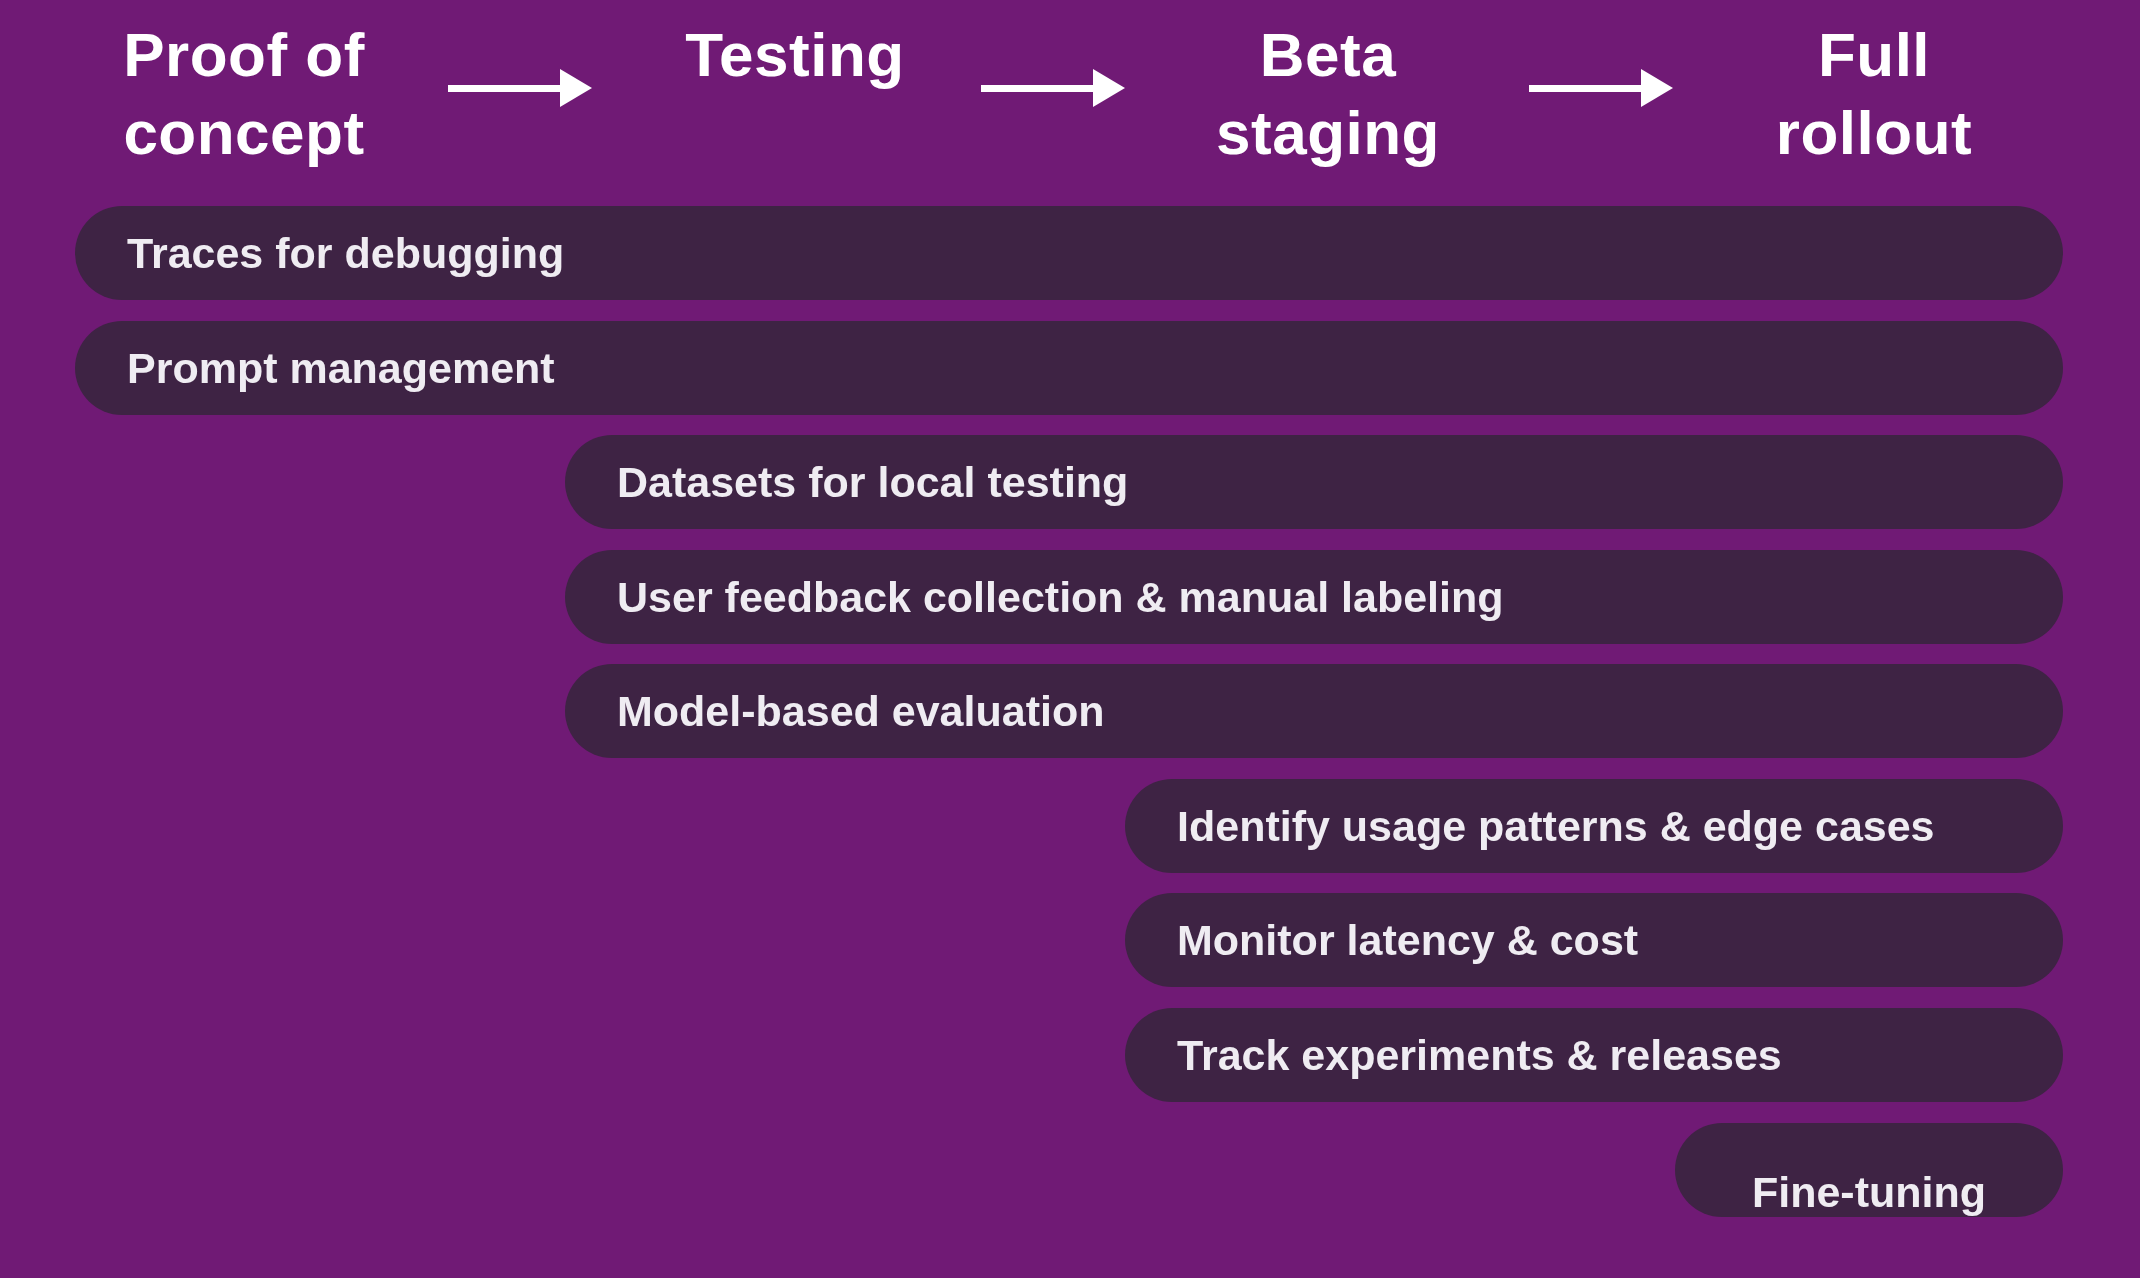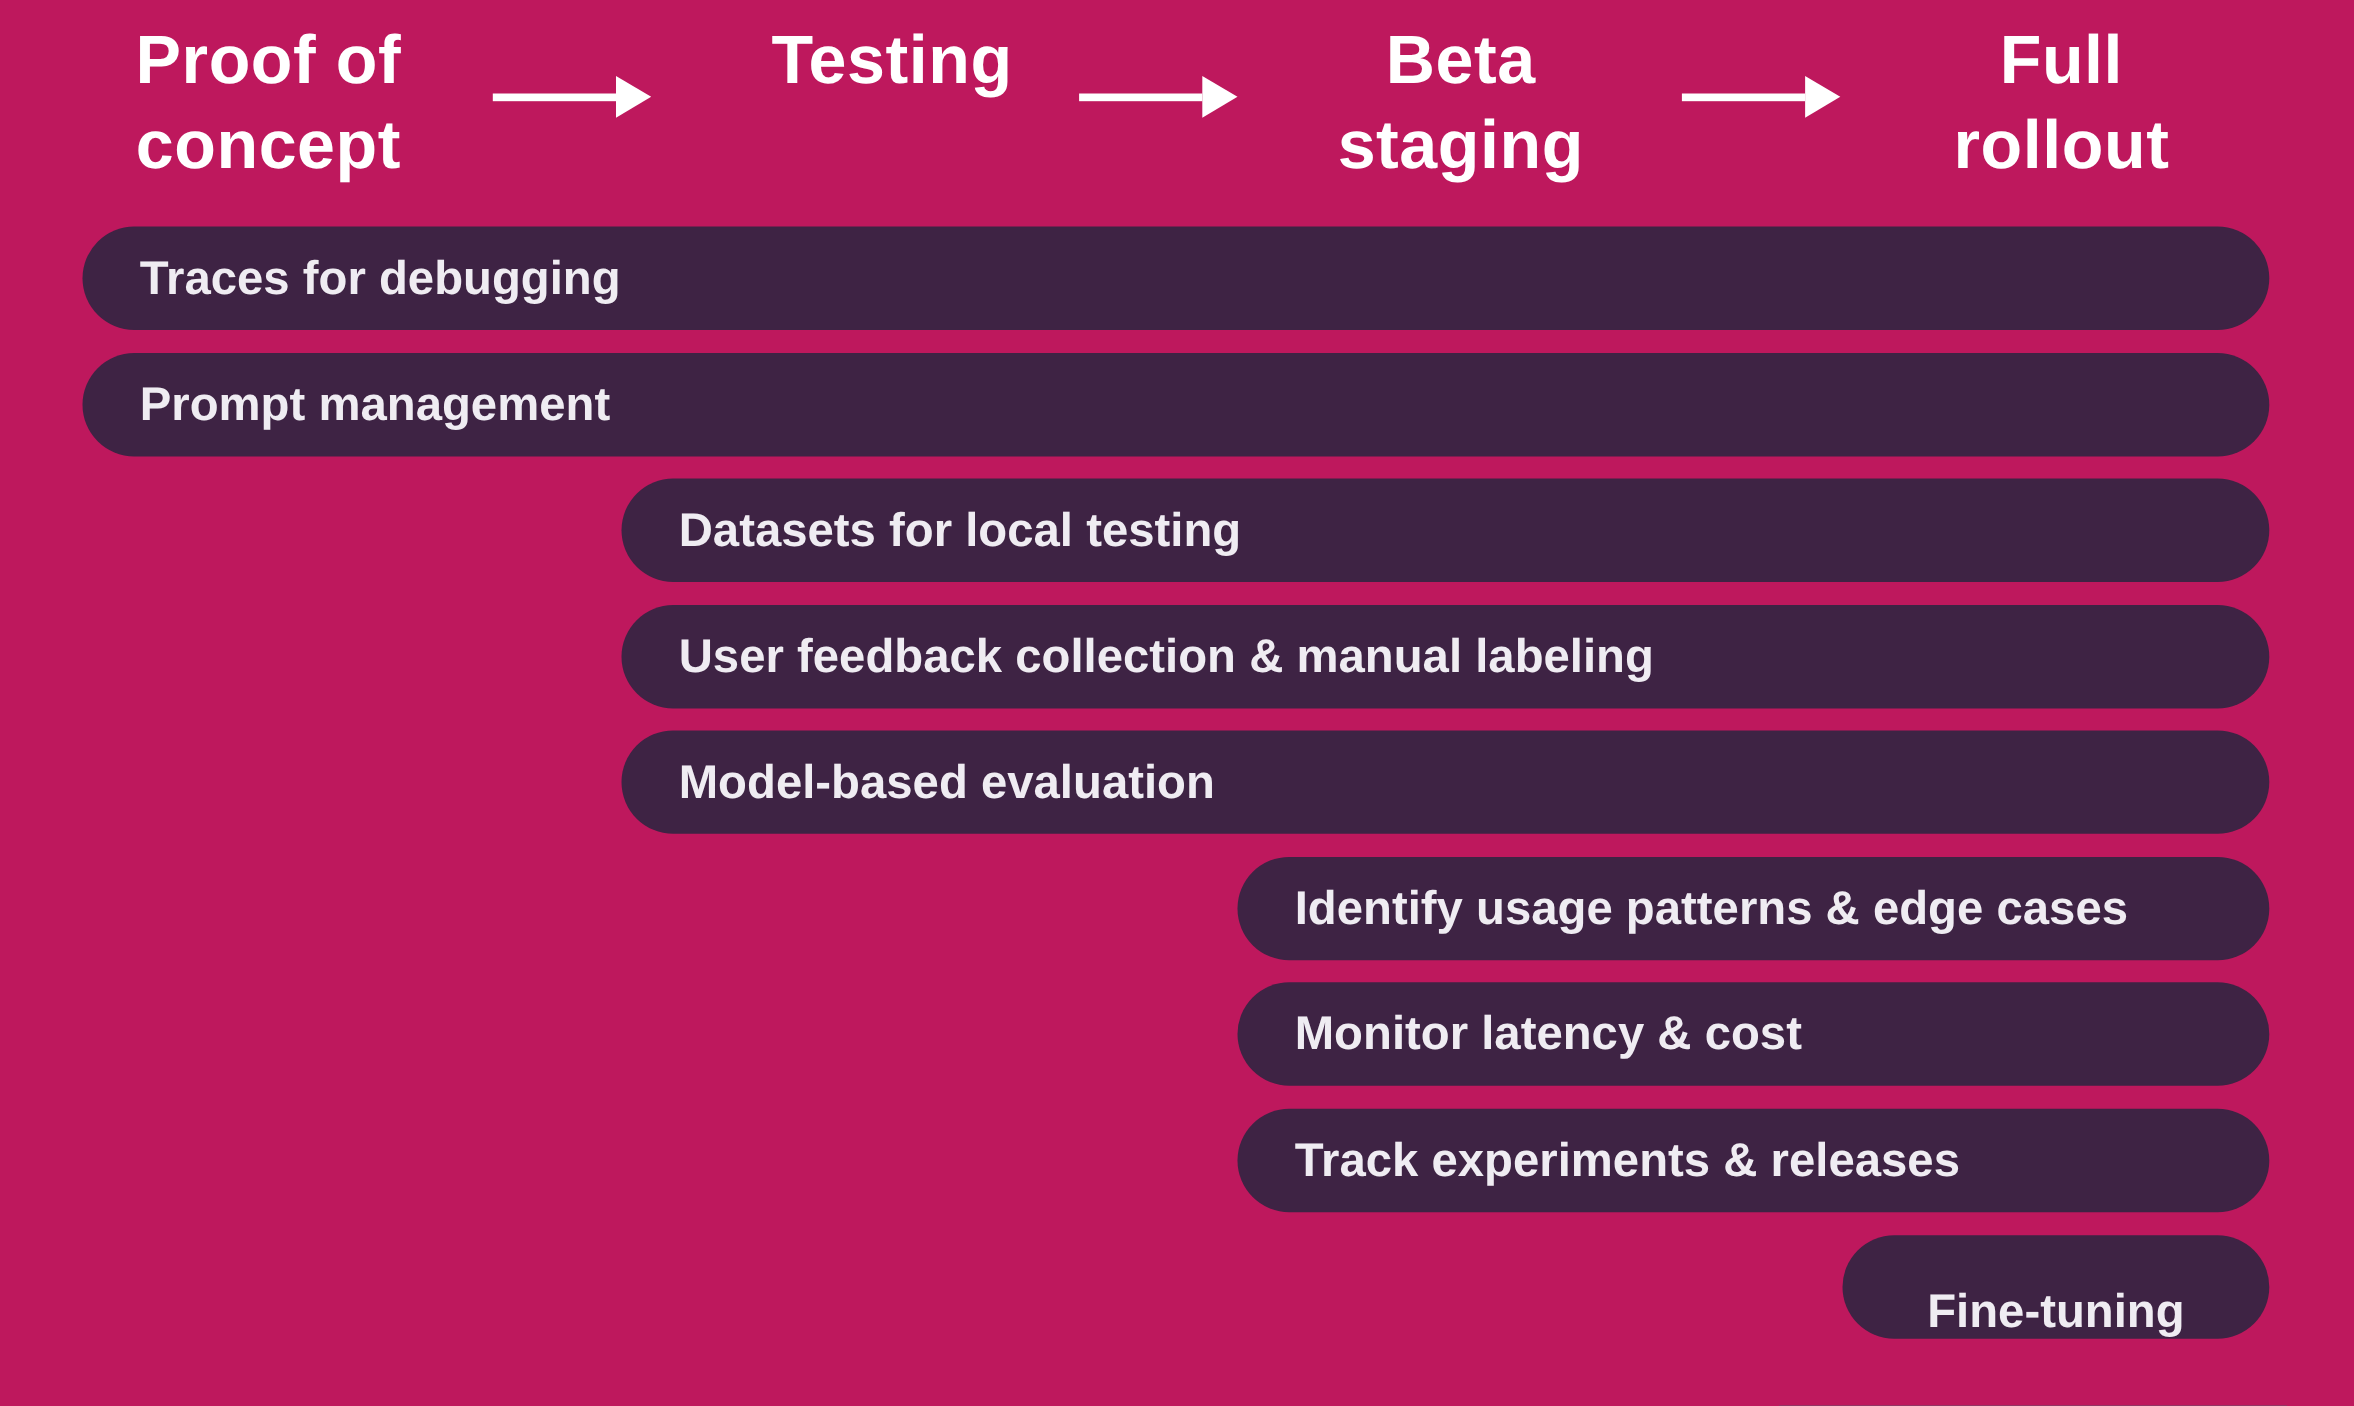--- a/index.html
+++ b/index.html
@@ -8,38 +8,38 @@
     width: 2140px;
     height: 1278px;
     overflow: hidden;
     background: #4C6670;
     font-family: "Liberation Sans", sans-serif;
   }
   .stage {
     position: relative;
     width: 2140px;
     height: 1278px;
-    background: #be185d;
+    background: #701a75;
   }
 
   
   .phase {
     position: absolute;
     top: 16px;
     transform: translateX(-50%);
     color: #FFFFFF;
     font-size: 62px;
     font-weight: bold;
     line-height: 78px;
     text-align: center;
     white-space: nowrap;
     letter-spacing: 0.5px;
   }
   .phase-1 { left: 244px; }
-  .phase-2 { left: 795px; margin-left: 16px; }
+  .phase-2 { left: 795px; }
   .phase-3 { left: 1328px; }
   .phase-4 { left: 1874px; }
 
   
   .arrow {
     position: absolute;
     top: 88px;
     transform: translate(-50%, -50%);
     display: flex;
     align-items: center;

